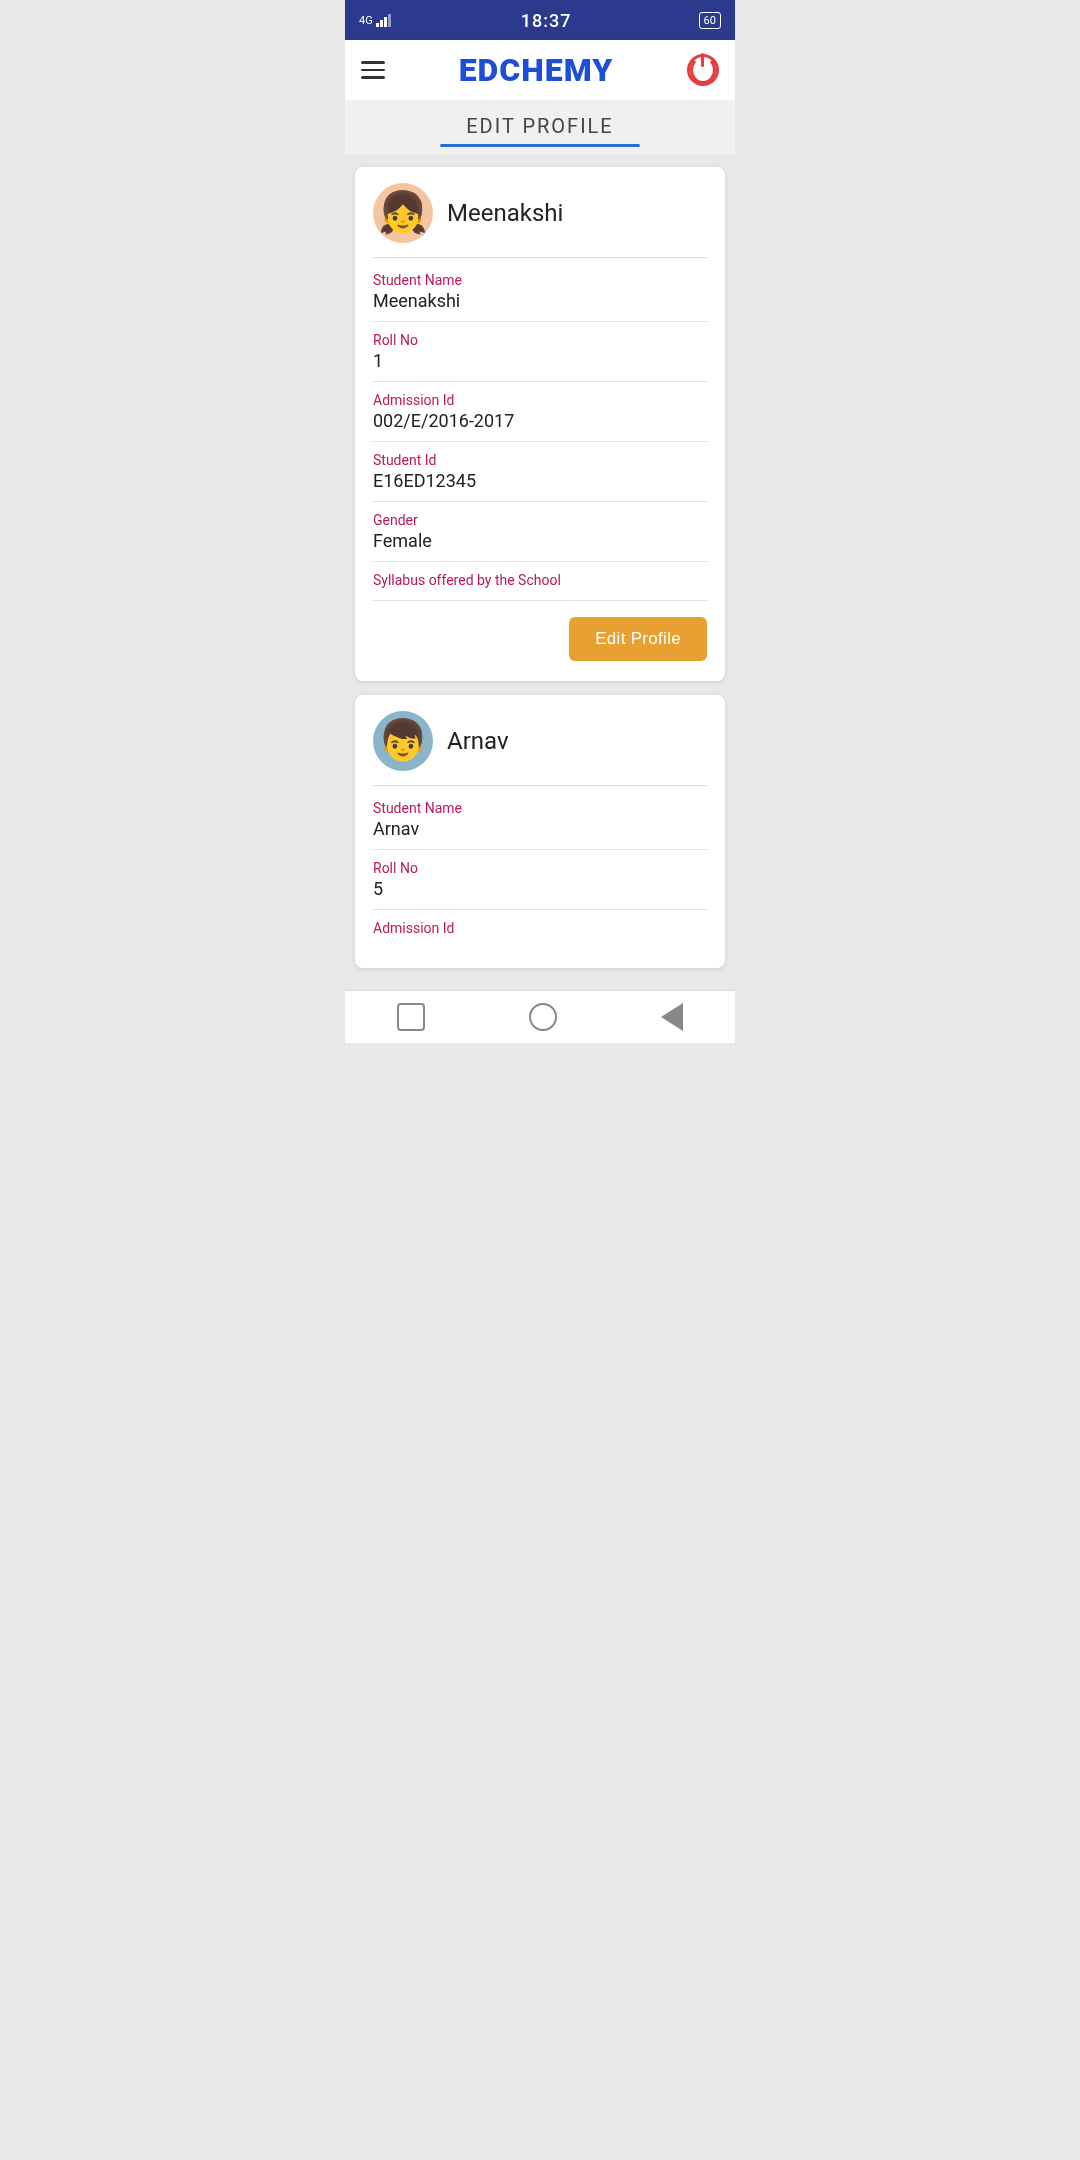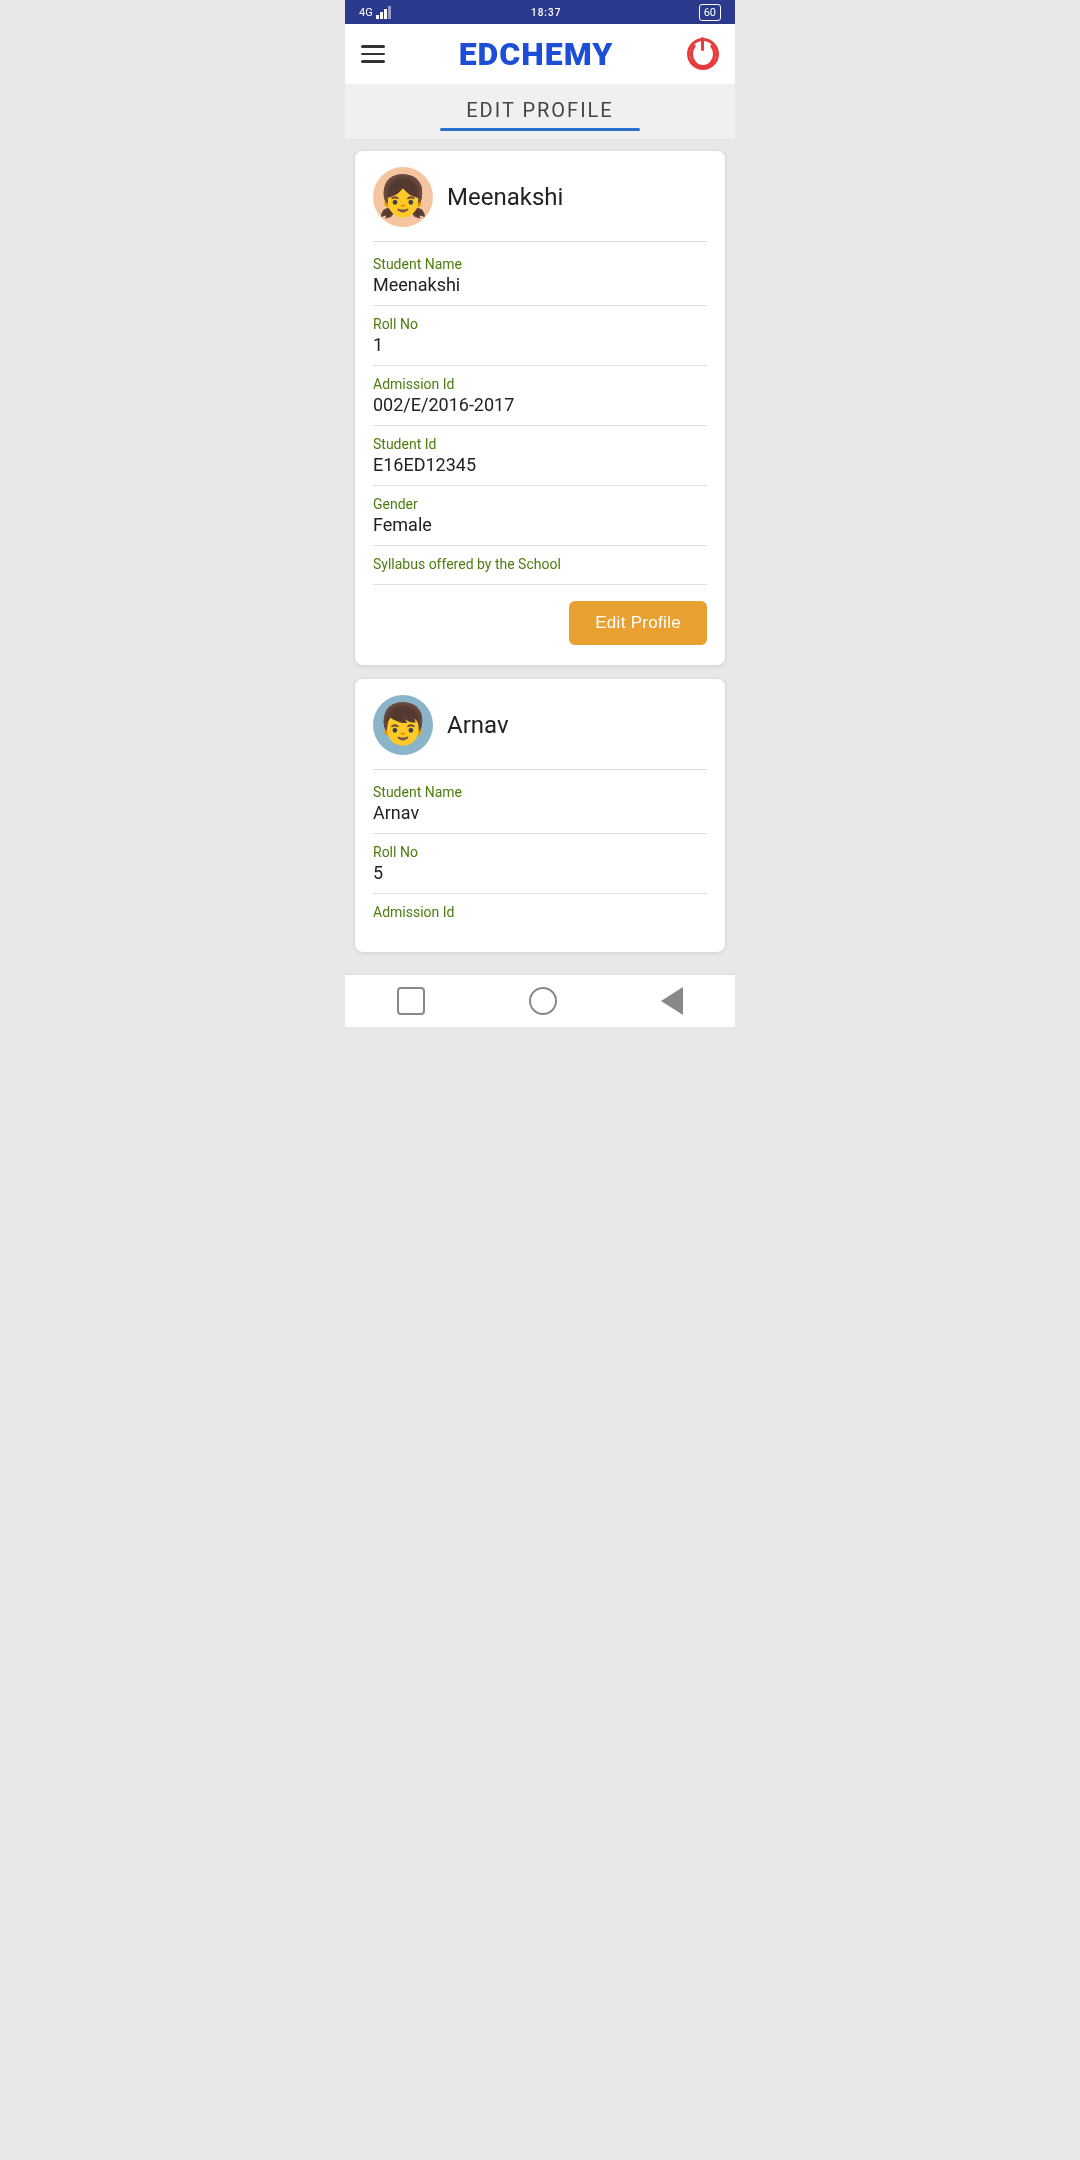--- a/index.html
+++ b/index.html
@@ -15,30 +15,30 @@
     }
 
     
     .status-bar {
       background-color: #2b3a8c;
       color: white;
       display: flex;
       align-items: center;
       justify-content: space-between;
       padding: 6px 14px;
-      height: 24px;
+      height: 40px;
     }
     .status-bar .signal {
       font-size: 11px;
       display: flex;
       align-items: center;
       gap: 3px;
     }
     .status-bar .time {
-      font-size: 10px;
+      font-size: 18px;
       font-weight: 500;
       letter-spacing: 1px;
     }
     .status-bar .battery {
       font-size: 11px;
       border: 1.5px solid white;
       border-radius: 3px;
       padding: 1px 4px;
     }
 
@@ -192,21 +192,21 @@
     
     .profile-field {
       padding: 10px 0;
       border-bottom: 1px solid #e0e0e0;
     }
     .profile-field:last-of-type {
       border-bottom: none;
     }
     .field-label {
       font-size: 14px;
-      color: #4d7c0f;
+      color: #be185d;
       margin-bottom: 2px;
     }
     .field-value {
       font-size: 18px;
       color: #222;
       font-weight: 400;
     }
 
     
     .btn-row {

